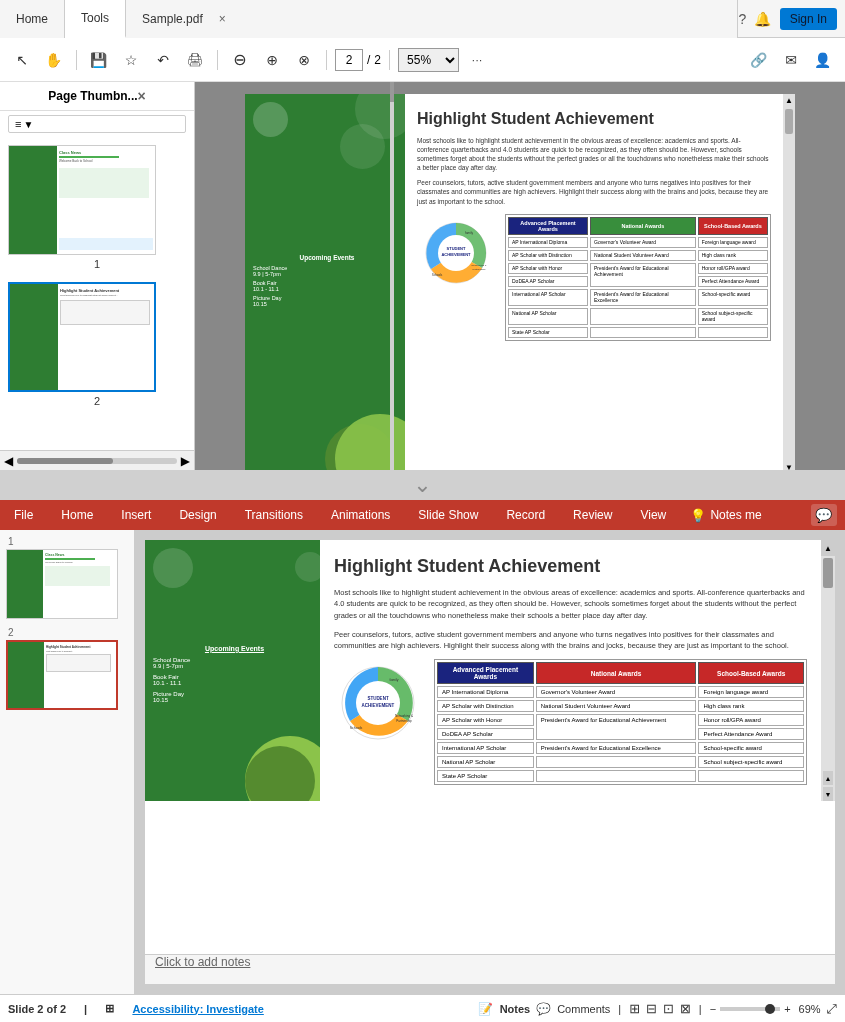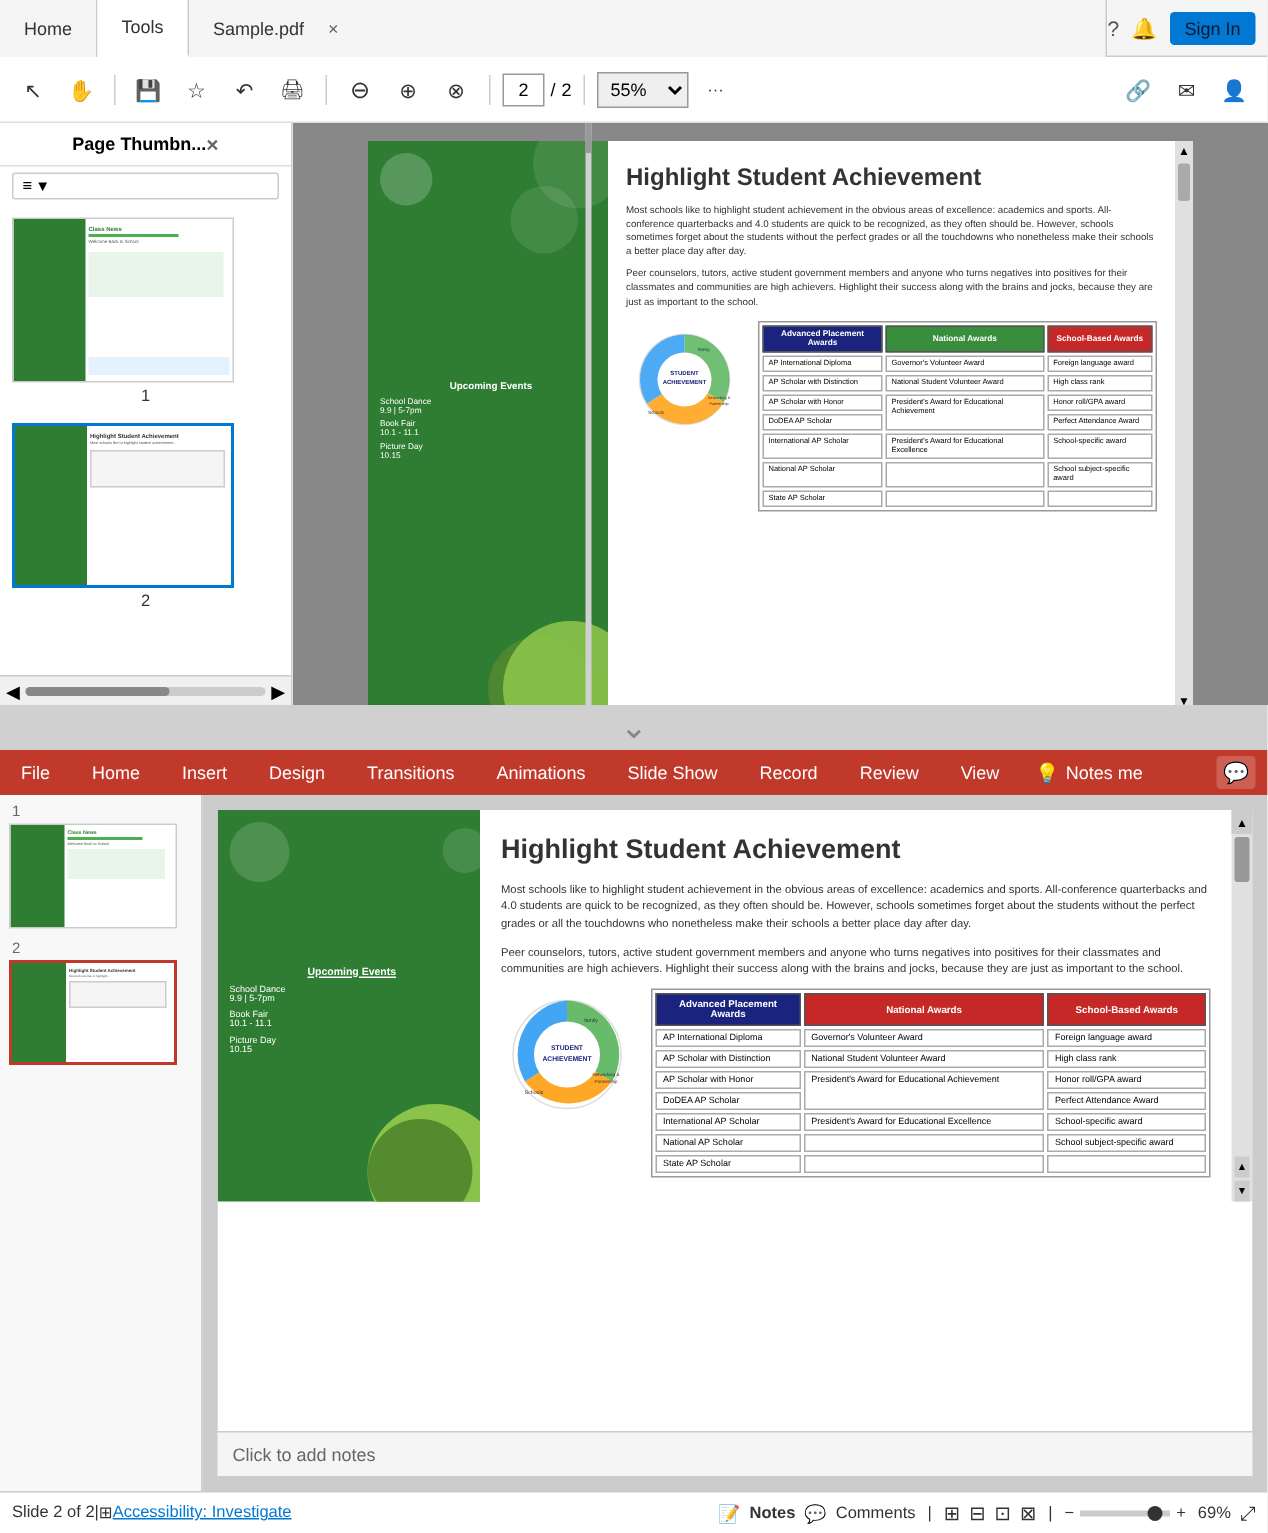--- a/index.html
+++ b/index.html
@@ -93,25 +93,25 @@
     .ppt-right-col { flex: 1; padding: 16px 14px; overflow: hidden; }
     .ppt-title { font-size: 18px; font-weight: 600; color: #333; margin-bottom: 10px; }
     .ppt-body-text { font-size: 7.5px; color: #333; line-height: 1.5; margin-bottom: 8px; }
 
     
     .ppt-scrollbar { width: 14px; background: #e0e0e0; display: flex; flex-direction: column; }
     .ppt-scroll-up { height: 16px; background: #ccc; display: flex; align-items: center; justify-content: center; font-size: 8px; cursor: pointer; }
     .ppt-scroll-thumb { width: 10px; height: 30px; background: #999; margin: 2px auto; border-radius: 2px; }
 
     
-    .ppt-notes-bar { height: 30px; background: #f5f5f5; border-top: 1px solid #ccc; display: flex; align-items: center; padding: 0 10px; font-size: 12px; color: #666; cursor: pointer; }
+    .ppt-notes-bar { height: 30px; background: #f5f5f5; border-top: 1px solid #ccc; display: flex; align-items: flex-start; padding: 0 10px; font-size: 12px; color: #666; cursor: pointer; text-decoration: underline; }
 
     
     .ppt-status { height: 28px; background: #fff; border-top: 1px solid #ccc; display: flex; align-items: center; padding: 0 8px; gap: 8px; font-size: 11px; color: #333; }
-    .ppt-status-left { display: flex; gap: 0; }
+    .ppt-status-left { display: flex; align-items: center; gap: 18px; font-weight: bold; }
     .ppt-status-right { margin-left: auto; display: flex; align-items: center; gap: 6px; }
     .ppt-zoom { display: flex; align-items: center; gap: 4px; }
     .zoom-slider { width: 60px; height: 4px; background: #ccc; position: relative; }
     .zoom-slider-thumb { width: 10px; height: 10px; background: #333; border-radius: 50%; position: absolute; top: -3px; left: 75%; }
 
     
     .ppt-awards-table { flex: 1; border: 1px solid #999; font-size: 6.5px; }
     .ppt-awards-table th { padding: 3px 4px; text-align: center; border: 1px solid #555; font-size: 6.5px; }
     .ppt-awards-table td { padding: 2px 4px; border: 1px solid #aaa; vertical-align: top; font-size: 6px; }
 

